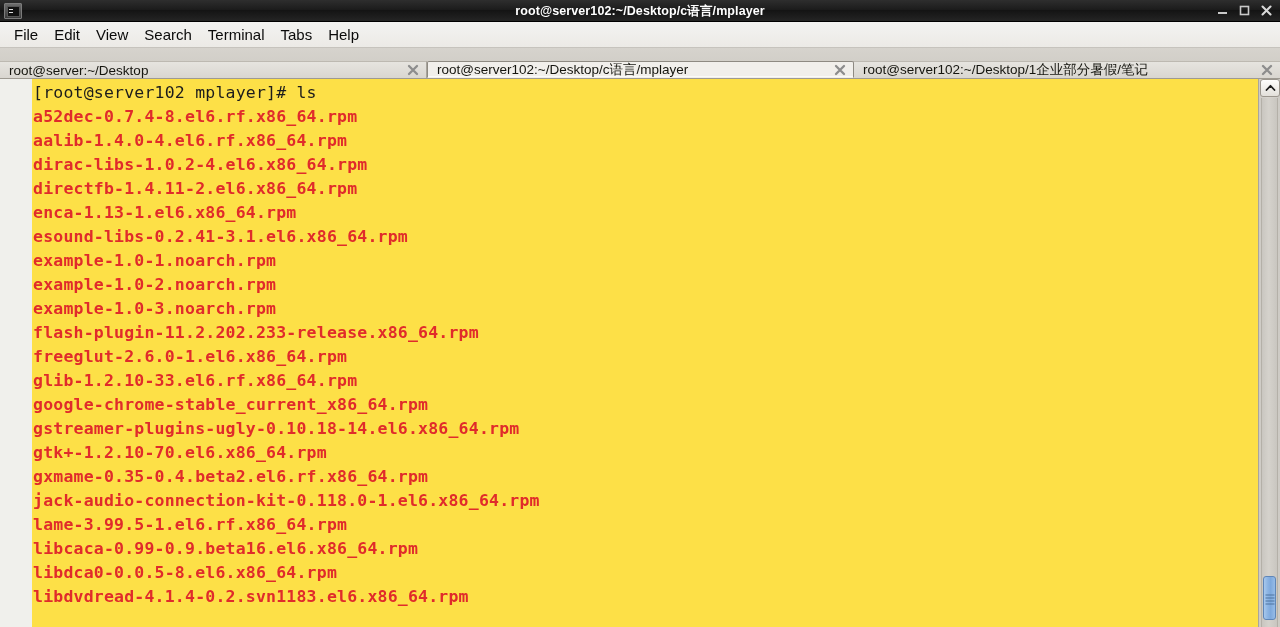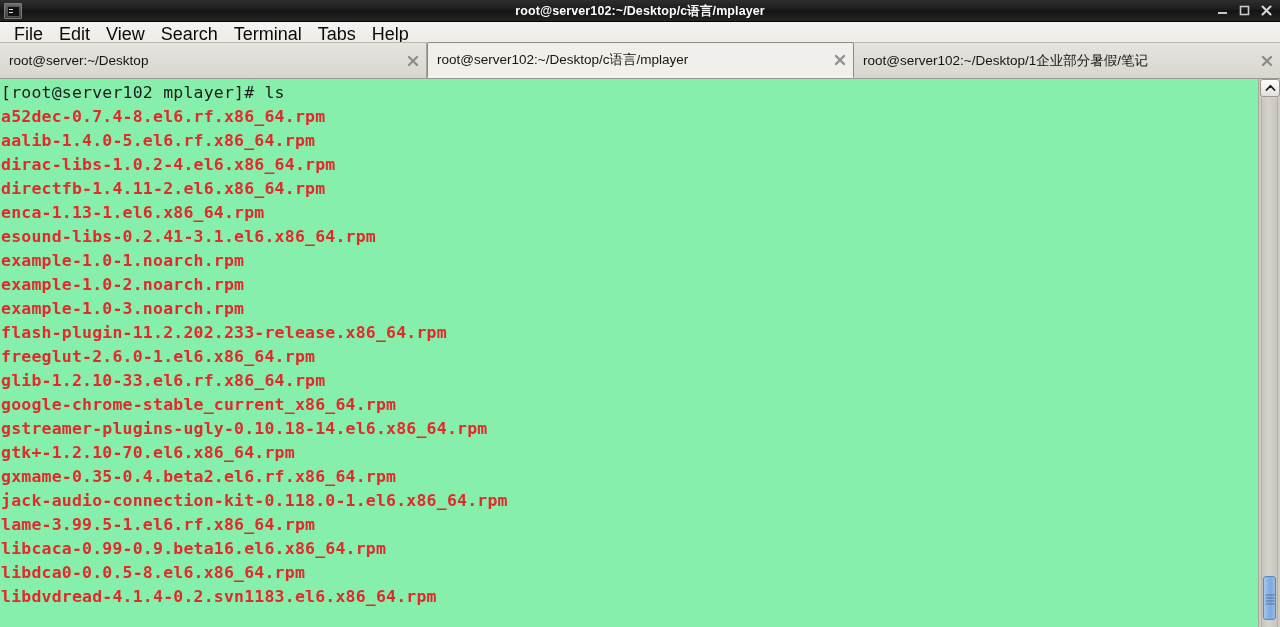--- a/index.html
+++ b/index.html
@@ -86,39 +86,39 @@
   .menubar {
     height: 26px;
     background: linear-gradient(to bottom, #f3f3f1 0%, #eceae6 100%);
     border-bottom: 1px solid #c6c3bd;
     display: flex;
     align-items: center;
     padding-left: 6px;
     box-sizing: border-box;
   }
   .menu-item {
-    font-size: 18px;
+    font-size: 15px;
     color: #0a0a0a;
     padding: 2px 8px;
     cursor: default;
     white-space: nowrap;
   }
 
   
   .tabbar {
     height: 31px;
     background: linear-gradient(to bottom, #d6d3cd 0%, #cdcac3 100%);
     display: flex;
     align-items: flex-end;
     box-sizing: border-box;
     border-bottom: 1px solid #9e9a92;
     position: relative;
   }
   .tab {
-    height: 36px;
+    height: 17px;
     display: flex;
     align-items: center;
     box-sizing: border-box;
     position: relative;
     cursor: default;
     overflow: hidden;
   }
   .tab-inactive {
     background: linear-gradient(to bottom, #e6e4df 0%, #d9d6d0 100%);
     border-right: 1px solid #a8a49c;
@@ -149,22 +149,23 @@
     align-items: center;
     justify-content: center;
     margin-right: 2px;
   }
   .tab-close svg { display: block; }
 
   
   .term-wrap {
     position: relative;
     height: 548px;
-    background: #86efac;
-    display: flex;
+    background: #fde047;
+    display: flex;
+    margin-left: 32px;
   }
   .term {
     flex: 1 1 auto;
     overflow: hidden;
     padding: 2px 0 0 1px;
     box-sizing: border-box;
   }
   .term-line {
     font-family: "DejaVu Sans Mono", "Liberation Mono", monospace;
     font-size: 16.5px;
@@ -301,21 +302,21 @@
     </div>
 
   </div>
 
   <div class="term-wrap">
 
     <div class="term" id="term-output">
       <div class="term-line c-prompt">[root@server102 mplayer]# ls</div>
       <div id="file-lines">
           <div class="term-line c-rpm">a52dec-0.7.4-8.el6.rf.x86_64.rpm</div>
-          <div class="term-line c-rpm">aalib-1.4.0-5.el6.rf.x86_64.rpm</div>
+          <div class="term-line c-rpm">aalib-1.4.0-4.el6.rf.x86_64.rpm</div>
           <div class="term-line c-rpm">dirac-libs-1.0.2-4.el6.x86_64.rpm</div>
           <div class="term-line c-rpm">directfb-1.4.11-2.el6.x86_64.rpm</div>
           <div class="term-line c-rpm">enca-1.13-1.el6.x86_64.rpm</div>
           <div class="term-line c-rpm">esound-libs-0.2.41-3.1.el6.x86_64.rpm</div>
           <div class="term-line c-rpm">example-1.0-1.noarch.rpm</div>
           <div class="term-line c-rpm">example-1.0-2.noarch.rpm</div>
           <div class="term-line c-rpm">example-1.0-3.noarch.rpm</div>
           <div class="term-line c-rpm">flash-plugin-11.2.202.233-release.x86_64.rpm</div>
           <div class="term-line c-rpm">freeglut-2.6.0-1.el6.x86_64.rpm</div>
           <div class="term-line c-rpm">glib-1.2.10-33.el6.rf.x86_64.rpm</div>

